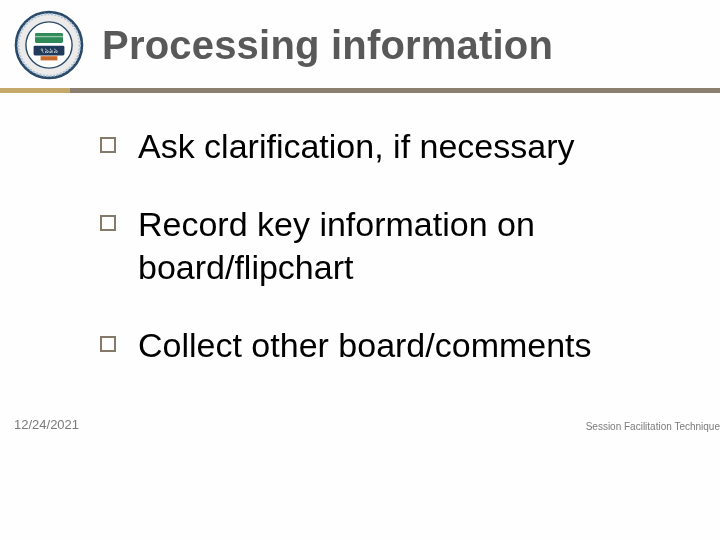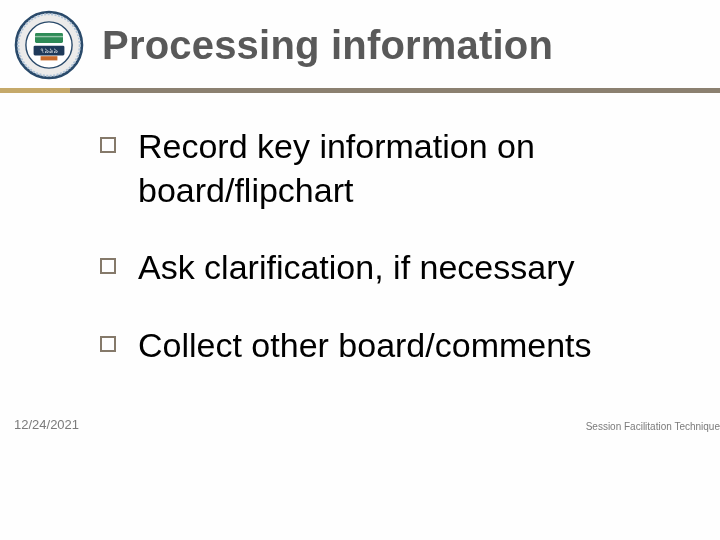--- a/index.html
+++ b/index.html
@@ -106,25 +106,25 @@
   </div>
 
   <div class="rule">
     <div class="seg-a"></div>
     <div class="seg-b"></div>
   </div>
 
   <div class="content">
     <div class="bullet-row">
       <div class="bullet-box"></div>
-      <div class="bullet-text">Record key information on board/flipchart</div>
+      <div class="bullet-text">Ask clarification, if necessary</div>
     </div>
     <div class="bullet-row">
       <div class="bullet-box"></div>
-      <div class="bullet-text">Ask clarification, if necessary</div>
+      <div class="bullet-text">Record key information on board/flipchart</div>
     </div>
     <div class="bullet-row">
       <div class="bullet-box"></div>
       <div class="bullet-text">Collect other board/comments</div>
     </div>
   </div>
 
   <div class="footer">
     <div class="footer-date">12/24/2021</div>
     <div class="footer-center">Session Facilitation Technique</div>

